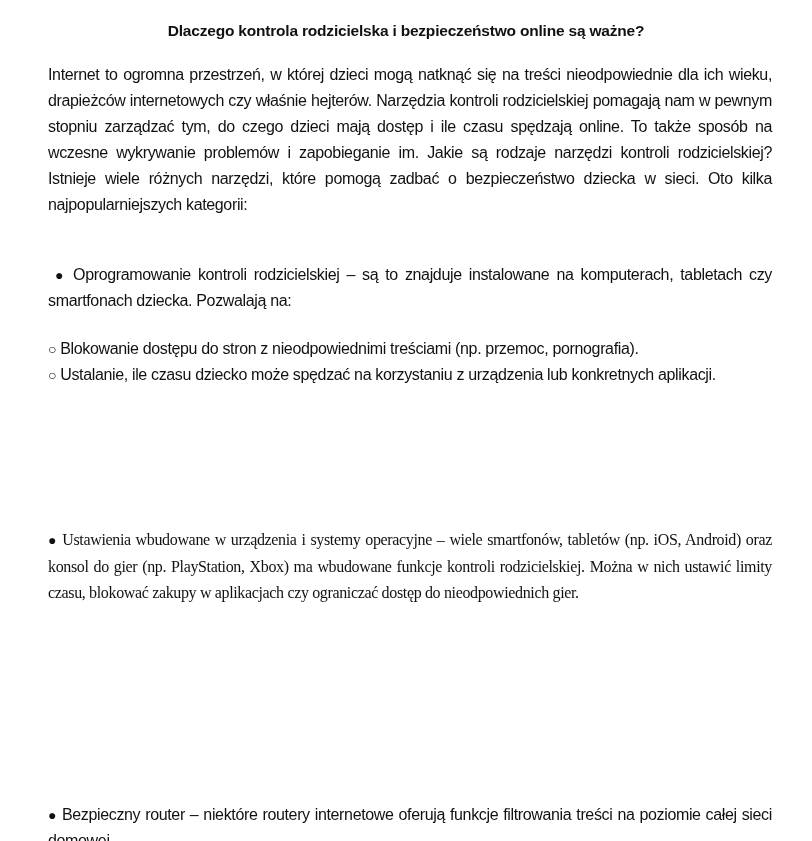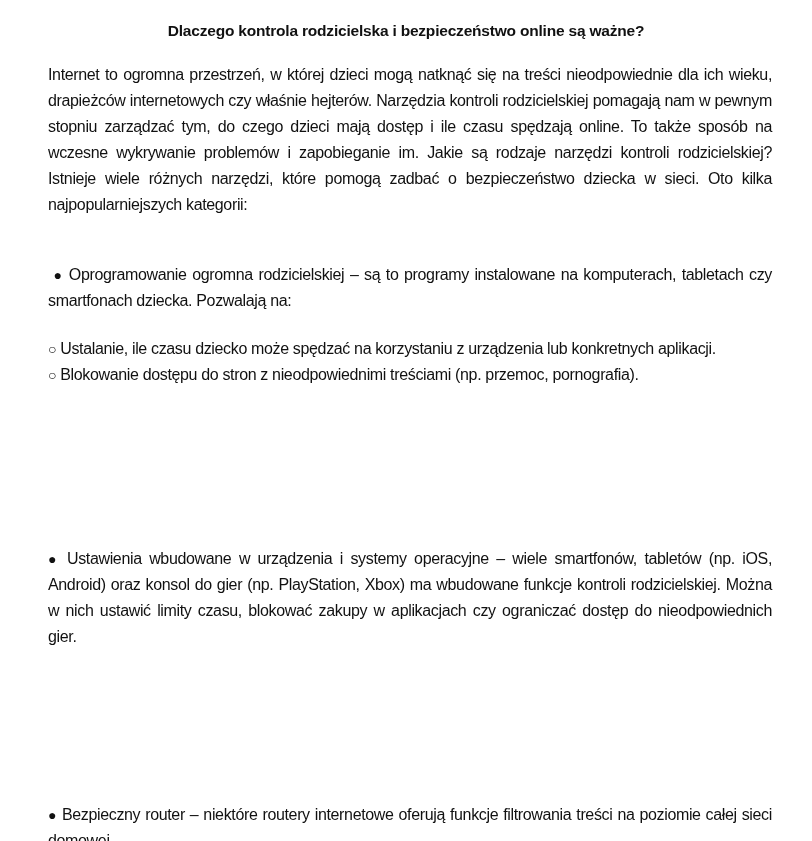--- a/index.html
+++ b/index.html
@@ -15,48 +15,48 @@
       letter-spacing: -0.2px;
     }
     .para {
       position: absolute; left: 48px; width: 724px;
       font-size: 16px; line-height: 26px;
       text-align: justify; letter-spacing: -0.35px;
     }
     .p-intro { top: 62px; }
     .p-b1 { top: 262px; }
     .p-subs { top: 336px; }
-    .p-b2 { top: 546px; }
+    .p-b2 { top: 527px; font-family: Liberation Serif, serif; }
     .p-b3 { top: 665px; }
     .p-b4 { top: 762px; margin-top: 40px; }
     .sub-line { display: block; }
     .sub-justify { text-align-last: justify; }
     .marker { font-size: 14px; }
   </style>
 </head>
 <body>
 
 <div class="page">
   <div class="title">Dlaczego kontrola rodzicielska i bezpieczeństwo online są ważne?</div>
 
   <div class="para p-intro">Internet to ogromna przestrzeń, w której dzieci mogą natknąć się na treści nieodpowiednie dla ich wieku, drapieżców internetowych czy właśnie hejterów. Narzędzia kontroli rodzicielskiej pomagają nam w pewnym stopniu zarządzać tym, do czego dzieci mają dostęp i ile czasu spędzają online. To także sposób na wczesne wykrywanie problemów i zapobieganie im. Jakie są rodzaje narzędzi kontroli rodzicielskiej? Istnieje wiele różnych narzędzi, które pomogą zadbać o bezpieczeństwo dziecka w sieci. Oto kilka najpopularniejszych kategorii:</div>
 
   <div class="para p-b1">
     &nbsp;<span class="marker">●</span>
-    <span>Oprogramowanie ogromna rodzicielskiej – są to programy instalowane na komputerach, tabletach czy smartfonach dziecka. Pozwalają na:</span>
+    <span>Oprogramowanie kontroli rodzicielskiej – są to znajduje instalowane na komputerach, tabletach czy smartfonach dziecka. Pozwalają na:</span>
   </div>
 
   <div class="para p-subs">
     <span class="sub-line">
       <span class="marker">○</span>
-      <span>Ustalanie, ile czasu dziecko może spędzać na korzystaniu z urządzenia lub konkretnych aplikacji.</span>
+      <span>Blokowanie dostępu do stron z nieodpowiednimi treściami (np. przemoc, pornografia).</span>
     </span>
     <span class="sub-line">
       <span class="marker">○</span>
-      <span>Blokowanie dostępu do stron z nieodpowiednimi treściami (np. przemoc, pornografia).</span>
+      <span>Ustalanie, ile czasu dziecko może spędzać na korzystaniu z urządzenia lub konkretnych aplikacji.</span>
     </span>
   </div>
 
   <div class="para p-b2">
     <span class="marker">●</span>
     <span>Ustawienia wbudowane w urządzenia i systemy operacyjne – wiele smartfonów, tabletów (np. iOS, Android) oraz konsol do gier (np. PlayStation, Xbox) ma wbudowane funkcje kontroli rodzicielskiej. Można w nich ustawić limity czasu, blokować zakupy w aplikacjach czy ograniczać dostęp do nieodpowiednich gier.</span>
   </div>
 
 
   <div class="para p-b4">

